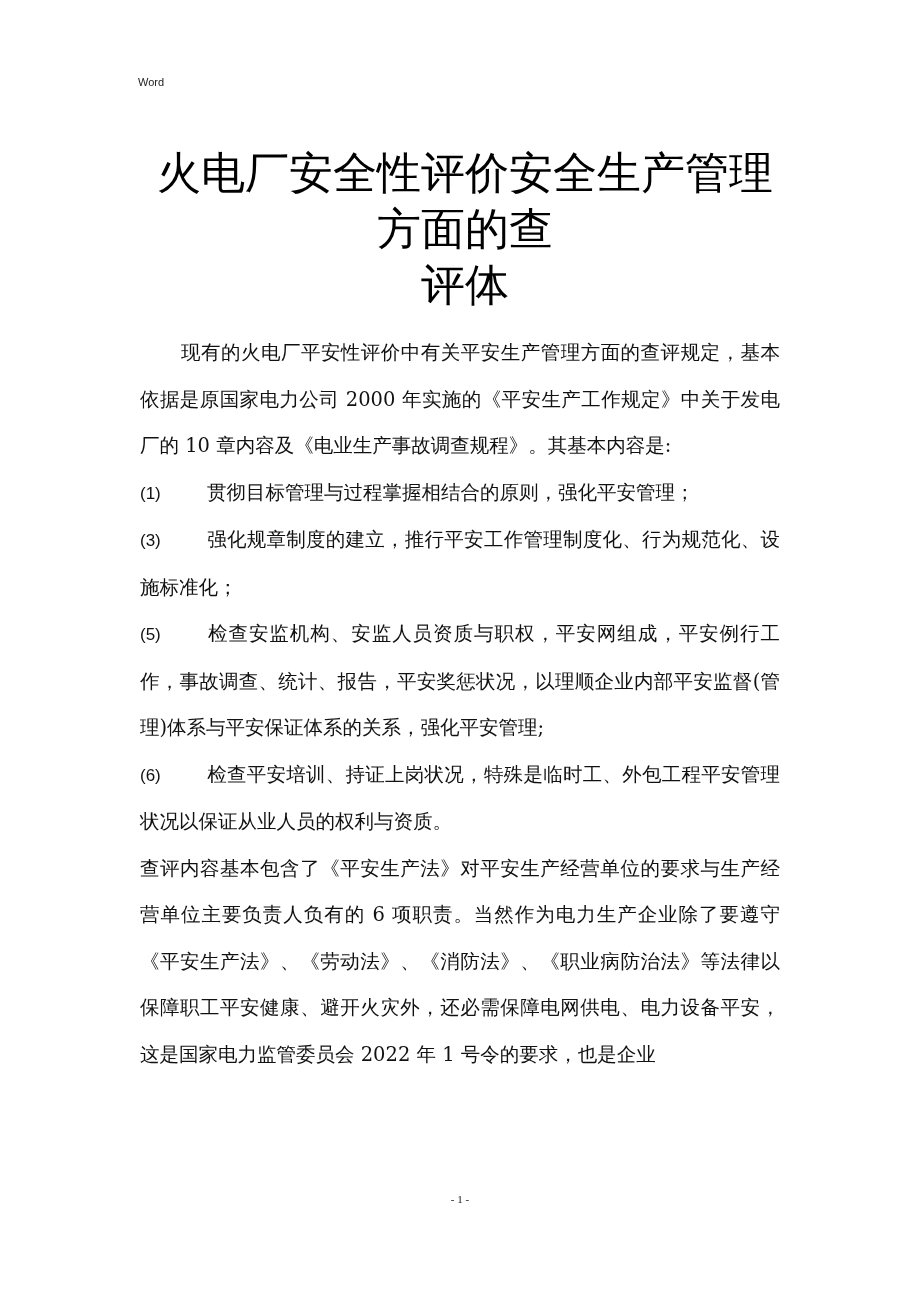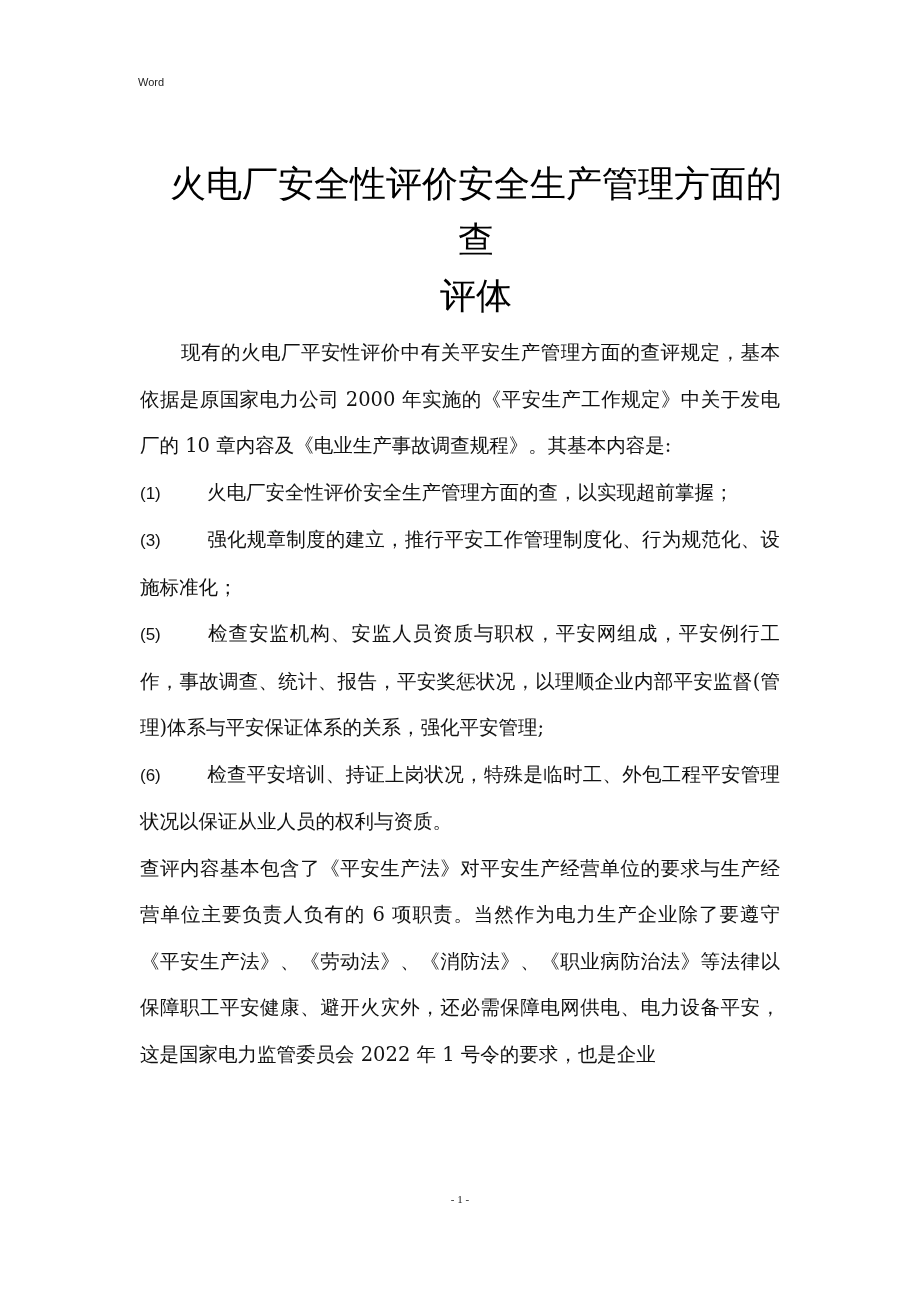--- a/index.html
+++ b/index.html
@@ -23,26 +23,26 @@
       font-size: 11px;
       color: #222;
     }
     .title {
       position: absolute;
       left: 140px;
       width: 640px;
       top: 140px;
       text-align: center;
       font-family: "DejaVu Sans", "Liberation Sans", sans-serif;
-      font-size: 36px;
+      font-size: 44px;
       line-height: 56px;
       font-weight: normal;
       color: #000;
       letter-spacing: 0px;
-      margin: 16px;
+      margin: 5px;
     }
     .body {
       position: absolute;
       left: 140px;
       top: 330px;
       width: 640px;
       font-size: 19.5px;
       line-height: 46.5px;
     }
     .para {
@@ -80,21 +80,21 @@
 
 <h1 class="title">
   <span>火电厂安全性评价安全生产管理方面的查</span><br>
   <span>评体</span>
 </h1>
 
 <div class="body">
   <p class="para indent">现有的火电厂平安性评价中有关平安生产管理方面的查评规定，基本依据是原国家电力公司 2000 年实施的《平安生产工作规定》中关于发电厂的 10 章内容及《电业生产事故调查规程》。其基本内容是:</p>
 
   <p class="item">
-    <span class="num">(1)</span><span>火电厂安全性评价安全生产管理方面的查，以实现超前掌握；</span>
+    <span class="num">(1)</span><span>贯彻目标管理与过程掌握相结合的原则，强化平安管理；</span>
   </p>
   <p class="item">
     <span class="num">(3)</span><span>强化规章制度的建立，推行平安工作管理制度化、行为规范化、设施标准化；</span>
   </p>
   <p class="item">
     <span class="num">(5)</span><span>检查安监机构、安监人员资质与职权，平安网组成，平安例行工作，事故调查、统计、报告，平安奖惩状况，以理顺企业内部平安监督(管理)体系与平安保证体系的关系，强化平安管理;</span>
   </p>
   <p class="item">
     <span class="num">(6)</span><span>检查平安培训、持证上岗状况，特殊是临时工、外包工程平安管理状况以保证从业人员的权利与资质。</span>
   </p>

